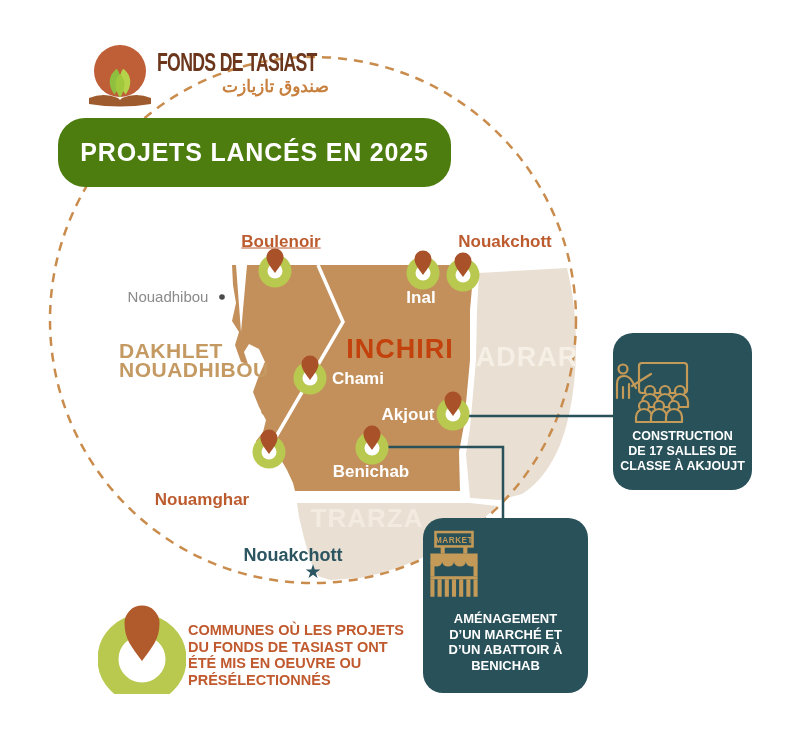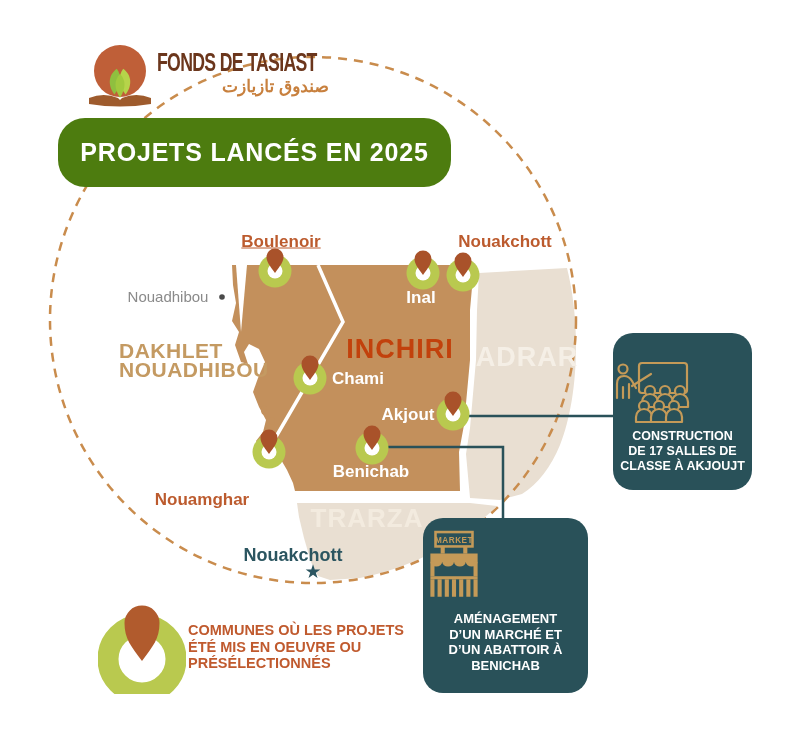--- a/index.html
+++ b/index.html
@@ -199,17 +199,18 @@
     </div>
   </div>
 
   <svg class="abs" style="left:98px;top:600px;" width="88" height="94" viewBox="0 0 88 94">
     <circle cx="44" cy="59" r="34" fill="none" stroke="#b9c94f" stroke-width="21"></circle>
     <circle cx="44" cy="59" r="16.5" fill="#ffffff"></circle>
     <path d="M44,61 C33,46 26.5,39 26.5,23 a17.5,17.5 0 1 1 35,0 C61.5,39 55,46 44,61 Z" fill="#b15b2d"></path>
   </svg>
   <div class="abs" id="legend-text">
     <div>COMMUNES OÙ LES PROJETS</div>
+    <div>DU FONDS DE TASIAST ONT</div>
     <div>ÉTÉ MIS EN OEUVRE OU</div>
     <div>PRÉSÉLECTIONNÉS</div>
   </div>
 
 </div>
 
 </body></html>

